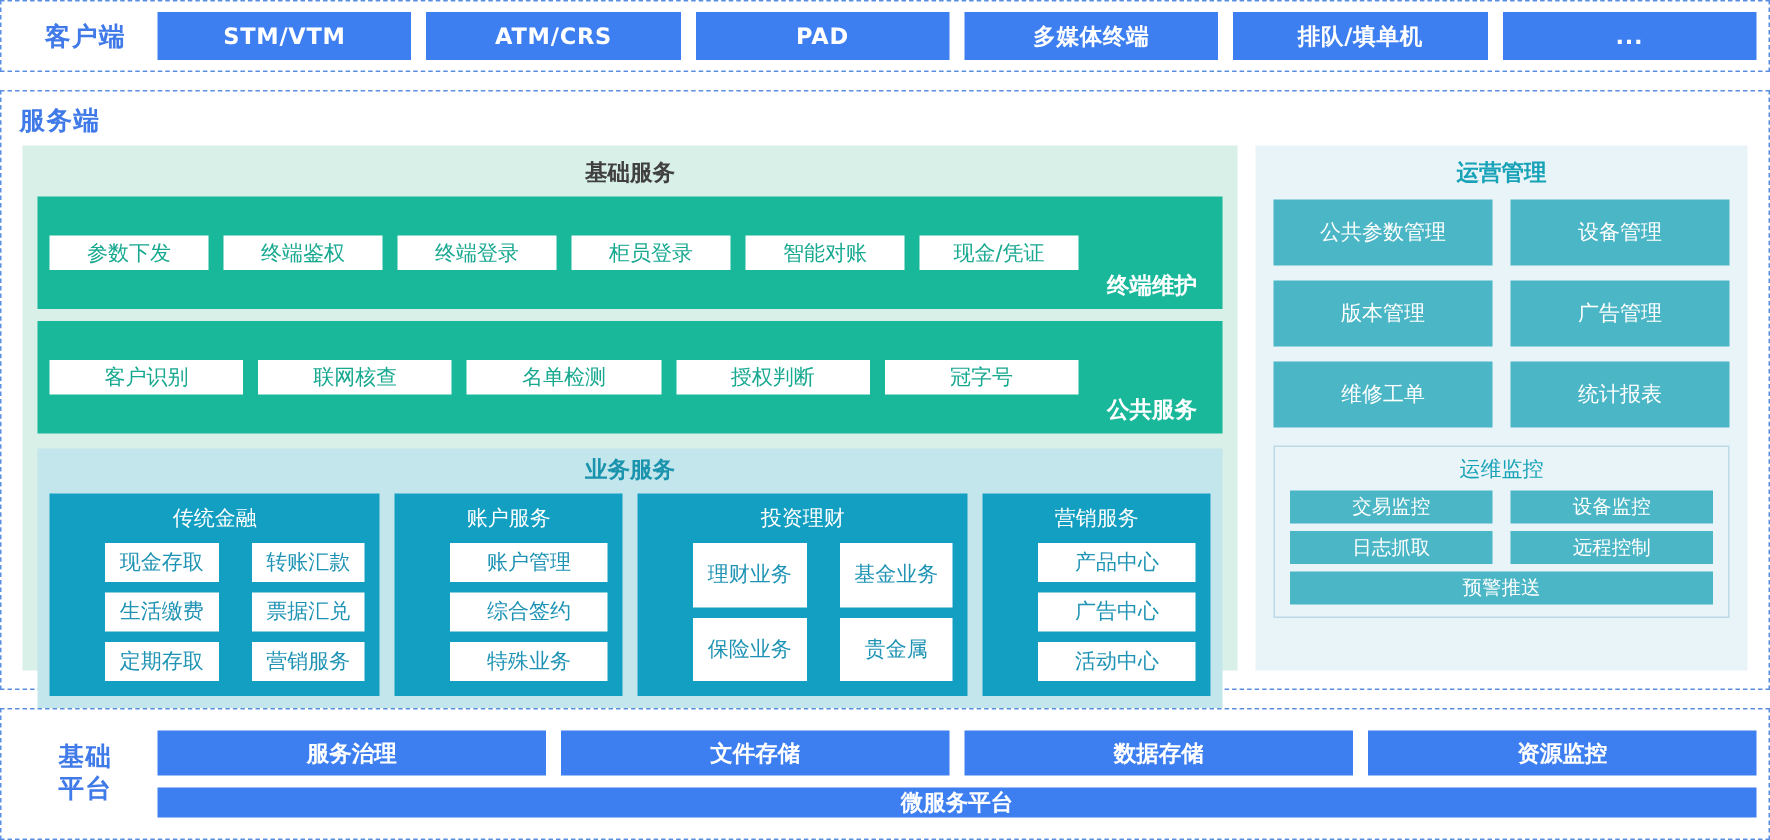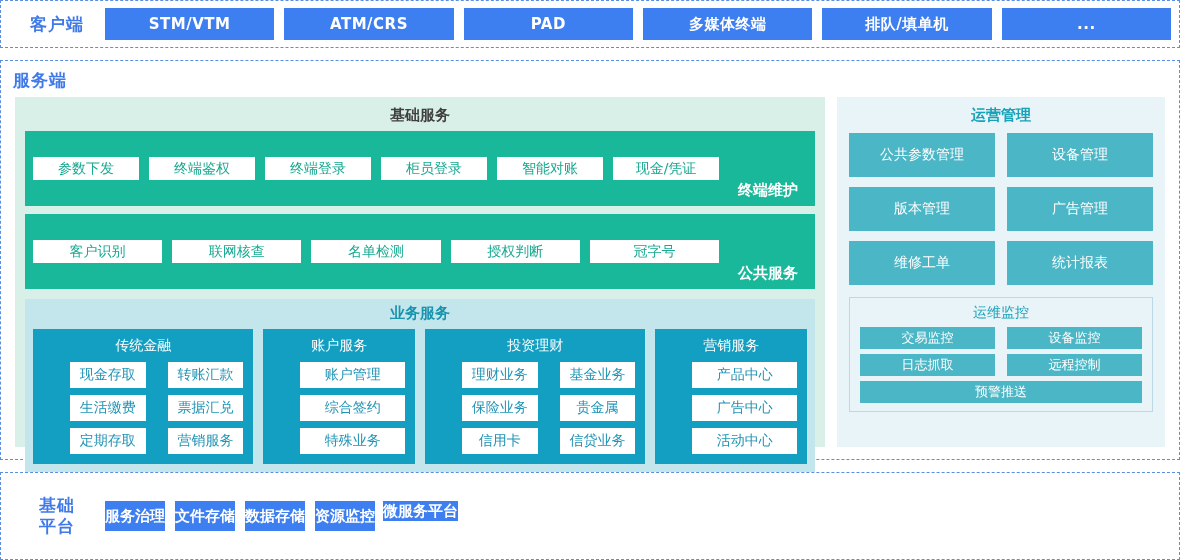--- a/index.html
+++ b/index.html
@@ -154,21 +154,21 @@
   }
 
   
   #platform-band{
     position:absolute;left:0;top:472px;width:1180px;height:88px;
     padding:0 8px;
   }
   #platform-band .band-label{
     flex:0 0 96px;text-align:center;line-height:1.25;
   }
-  .plat-right{flex:1;display:flex;gap:8px;}
+  .plat-right{flex:1;display:flex;flex-direction:column;gap:8px;}
   .plat-row{display:flex;gap:10px;height:30px;}
   .plat-cell{
     flex:1;background:#3d7ef0;color:#ffffff;
     display:flex;align-items:center;justify-content:center;
     font-size:15px;font-weight:bold;
   }
   .plat-full{
     height:20px;background:#3d7ef0;color:#ffffff;
     display:flex;align-items:center;justify-content:center;
     font-size:15px;font-weight:bold;
@@ -259,24 +259,20 @@
             <div class="biz-col w2">
               <div class="biz-col-title">投资理财</div>
               <div class="biz-grid">
                 <div class="biz-row">
                   <div class="biz-cell">理财业务</div>
                   <div class="biz-cell">基金业务</div>
                 </div>
                 <div class="biz-row">
                   <div class="biz-cell">保险业务</div>
                   <div class="biz-cell">贵金属</div>
-                </div>
-                <div class="biz-row">
-                  <div class="biz-cell">信用卡</div>
-                  <div class="biz-cell">信贷业务</div>
                 </div>
               </div>
             </div>
 
             <div class="biz-col w1">
               <div class="biz-col-title">营销服务</div>
               <div class="biz-grid">
                 <div class="biz-row">
                   <div class="biz-cell">产品中心</div>
                 </div>

